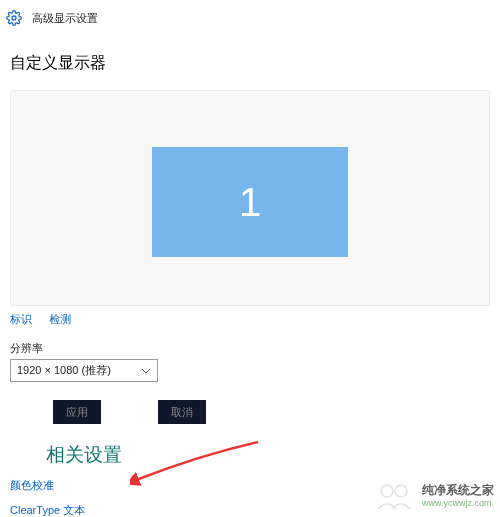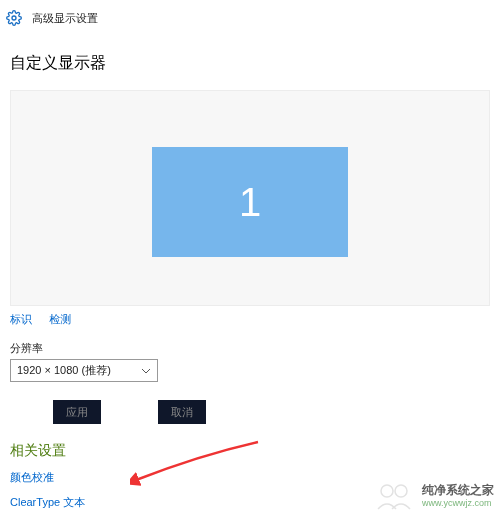--- a/index.html
+++ b/index.html
@@ -109,24 +109,25 @@
     color: #888;
     border: none;
     font-size: 11px;
     display: flex;
     align-items: center;
     justify-content: center;
     cursor: default;
     margin-left: 43px;
   }
   .section-title2 {
-    font-size: 14px;
+    font-size: 19px;
     margin-top: 18px;
     margin-bottom: 10px;
-    color: #4d7c0f;
+    color: #0f766e;
+    margin-left: 36px;
   }
   .rel-link {
     display: block;
     color: #0066cc;
     font-size: 11px;
     margin-bottom: 10px;
     cursor: pointer;
   }
   .rel-text {
     display: block;

